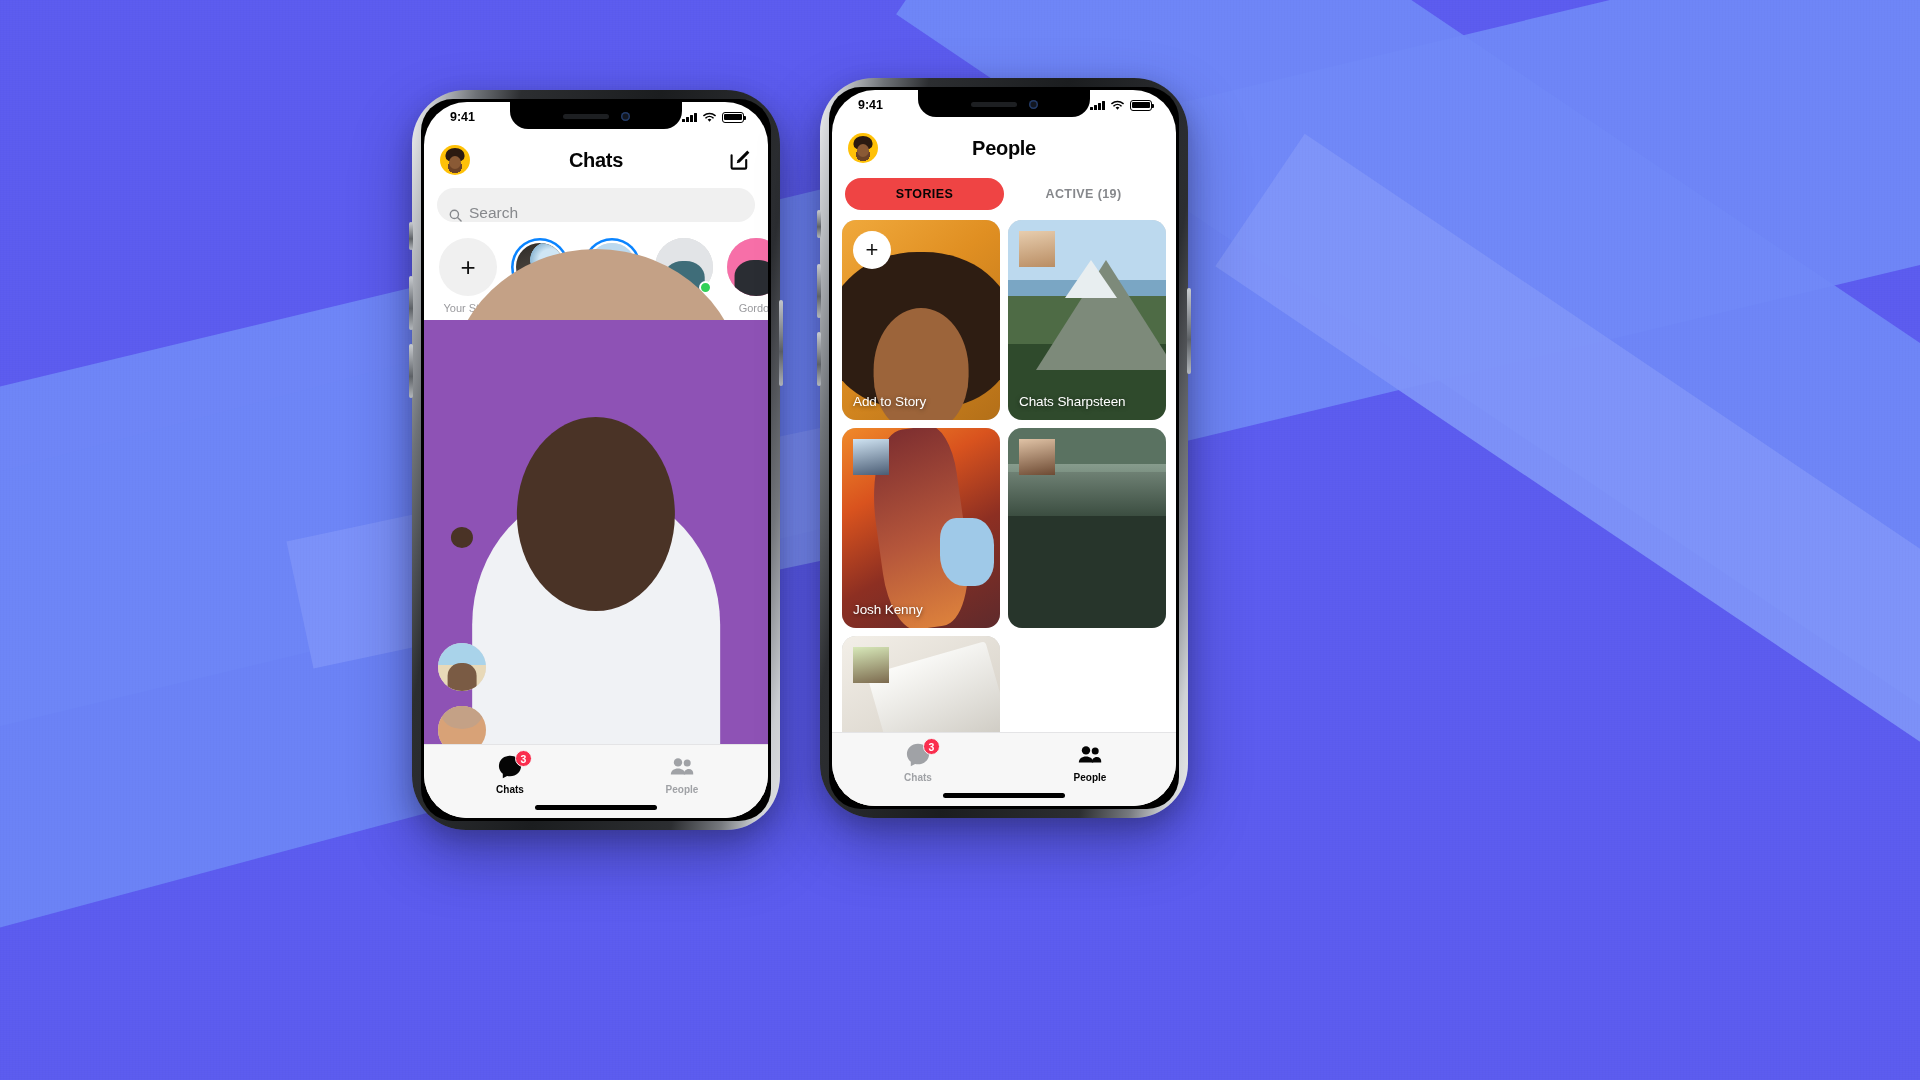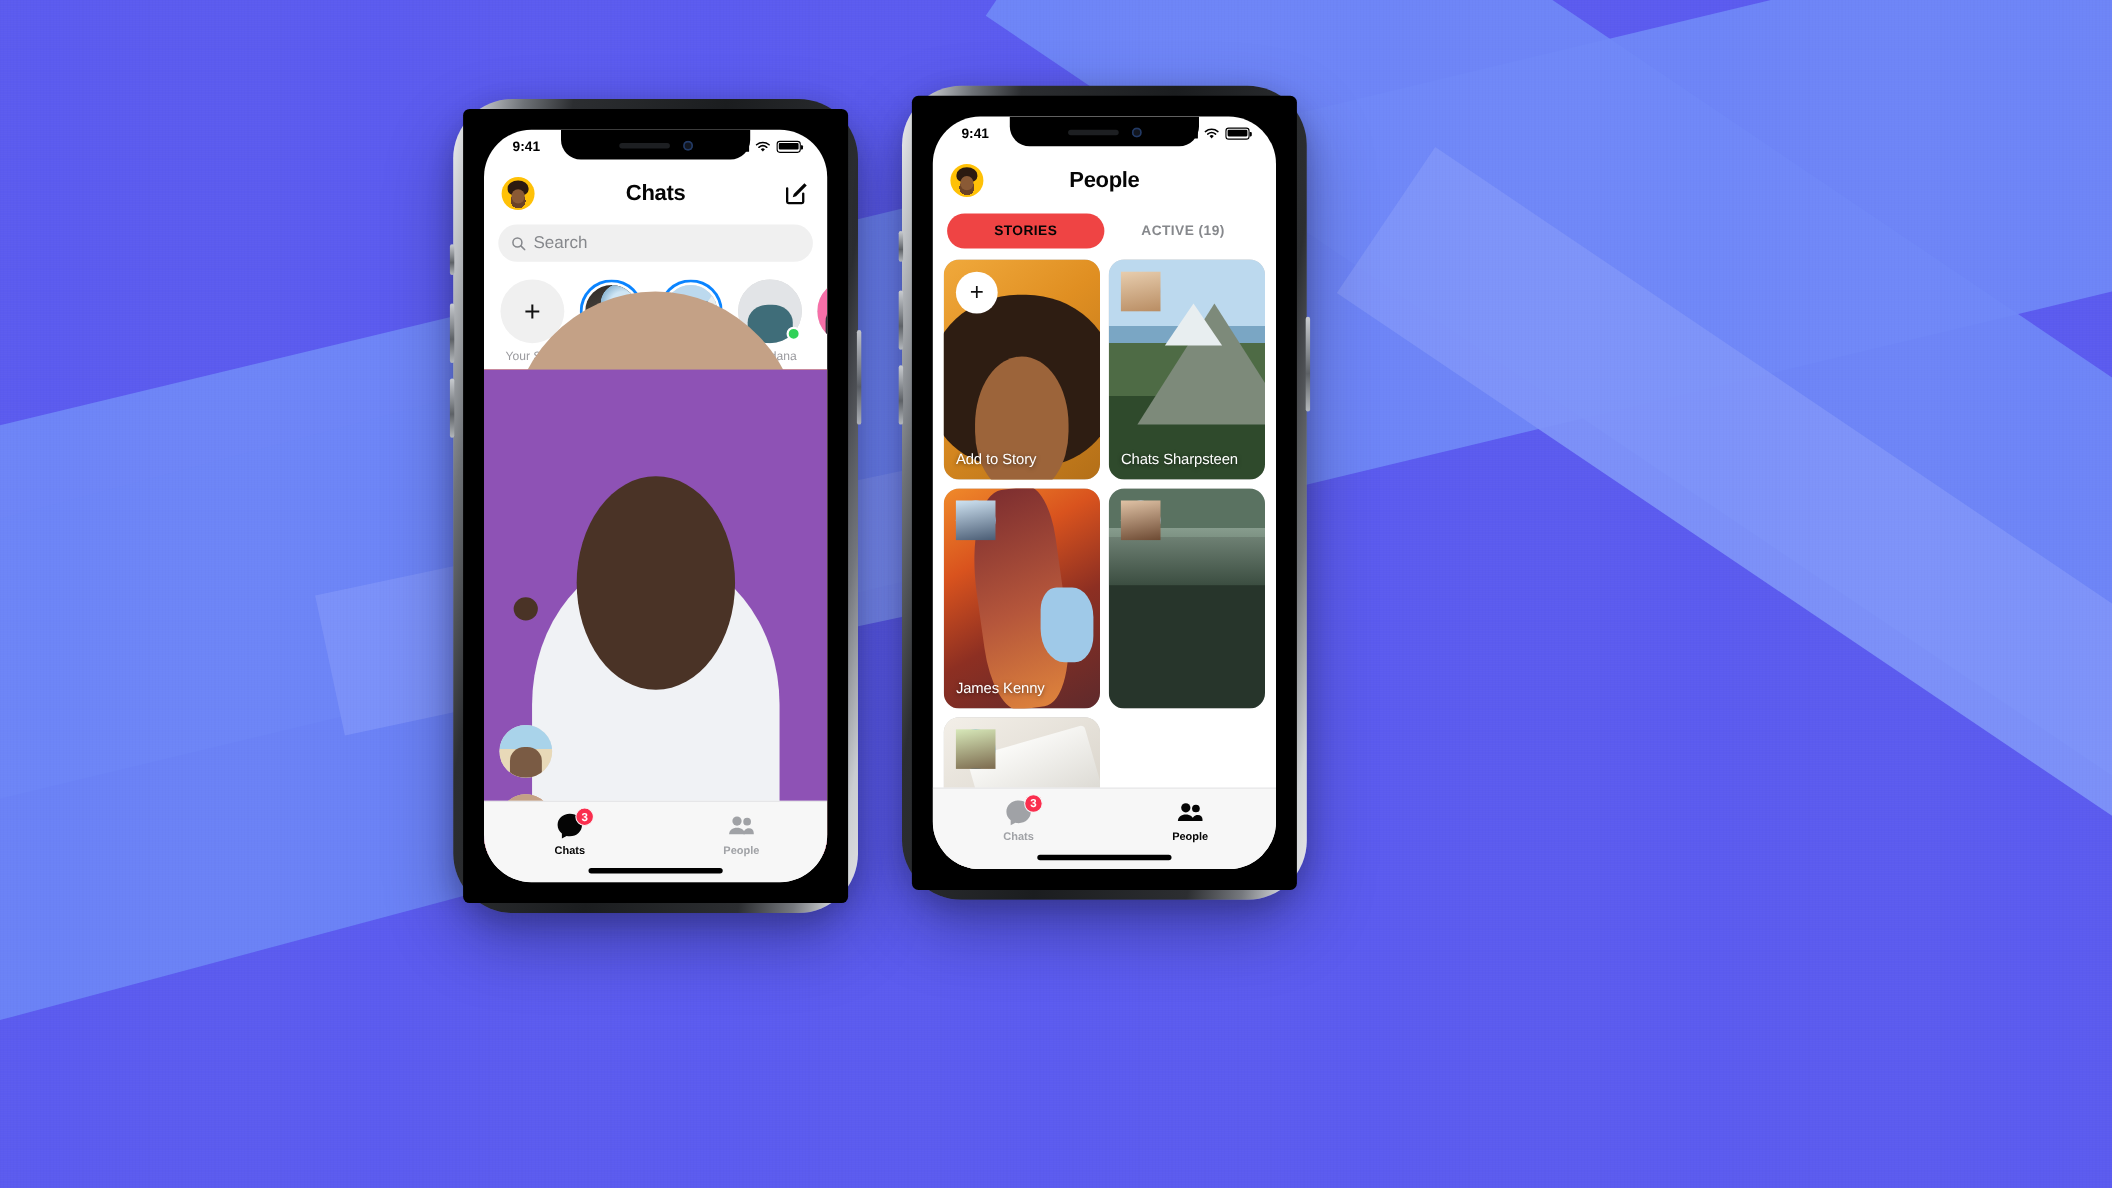--- a/index.html
+++ b/index.html
@@ -61,23 +61,23 @@
     border-radius: 54px;
     background: linear-gradient(100deg,#f2f3f4 0%, #b9bcc0 6%, #6e7277 13%, #2c2e31 22%, #1b1d1f 50%, #2c2e31 78%, #76797e 88%, #cfd2d5 95%, #e8e9ea 100%);
     padding: 9px;
     box-shadow: 0 26px 60px rgba(20,20,60,.38), 0 8px 22px rgba(20,20,60,.25);
   }
   .phone.left  { left: 412px; top: 90px; }
   .phone.right { left: 820px; top: 78px; }
 
   .phone-inner {
     width: 100%; height: 100%;
-    border-radius: 6px;
+    border-radius: 32px;
     background: #000;
-    padding: 19px;
+    padding: 3px;
   }
   .screen {
     position: relative;
     width: 100%; height: 100%;
     border-radius: 43px;
     background: #fff;
     overflow: hidden;
   }
 
   
@@ -152,21 +152,21 @@
   .app-title {
     position: absolute; left: 0; right: 0; text-align: center;
     font-size: 20px; font-weight: bold; letter-spacing: -.3px; color: #050505;
     pointer-events: none;
   }
   .compose-icon { margin-left: auto; width: 24px; height: 24px; }
 
   
   .search {
     margin: 0 13px 6px; height: 34px; border-radius: 17px;
-    background: #f0f0f0; display: flex; align-items: center; padding: 0 12px; gap: 7px;
+    background: #f0f0f0; display: flex; align-items: flex-end; padding: 0 12px; gap: 7px;
   }
   .search-txt { font-size: 15.5px; color: #86888c; }
 
   
   .stories-row {
     display: flex; gap: 12px; padding: 10px 0 6px 15px; overflow: hidden;
   }
   .story-cell { width: 60px; flex: 0 0 auto; text-align: center; }
   .story-ring {
     width: 58px; height: 58px; border-radius: 50%;
@@ -641,21 +641,21 @@
           <div class="card-name">Chats Sharpsteen</div>
         </div>
 
         <div class="story-card">
           <div class="ph ph-canyon"></div>
           <div class="card-ring">
             <div class="rp">
                 <div class="ph ph-josh-av"></div>
               </div>
           </div>
-          <div class="card-name">James Kenny</div>
+          <div class="card-name">Josh Kenny</div>
         </div>
 
         <div class="story-card">
           <div class="ph ph-forest"></div>
           <div class="card-ring">
             <div class="rp">
                 <div class="ph ph-man-av"></div>
               </div>
           </div>
         </div>

